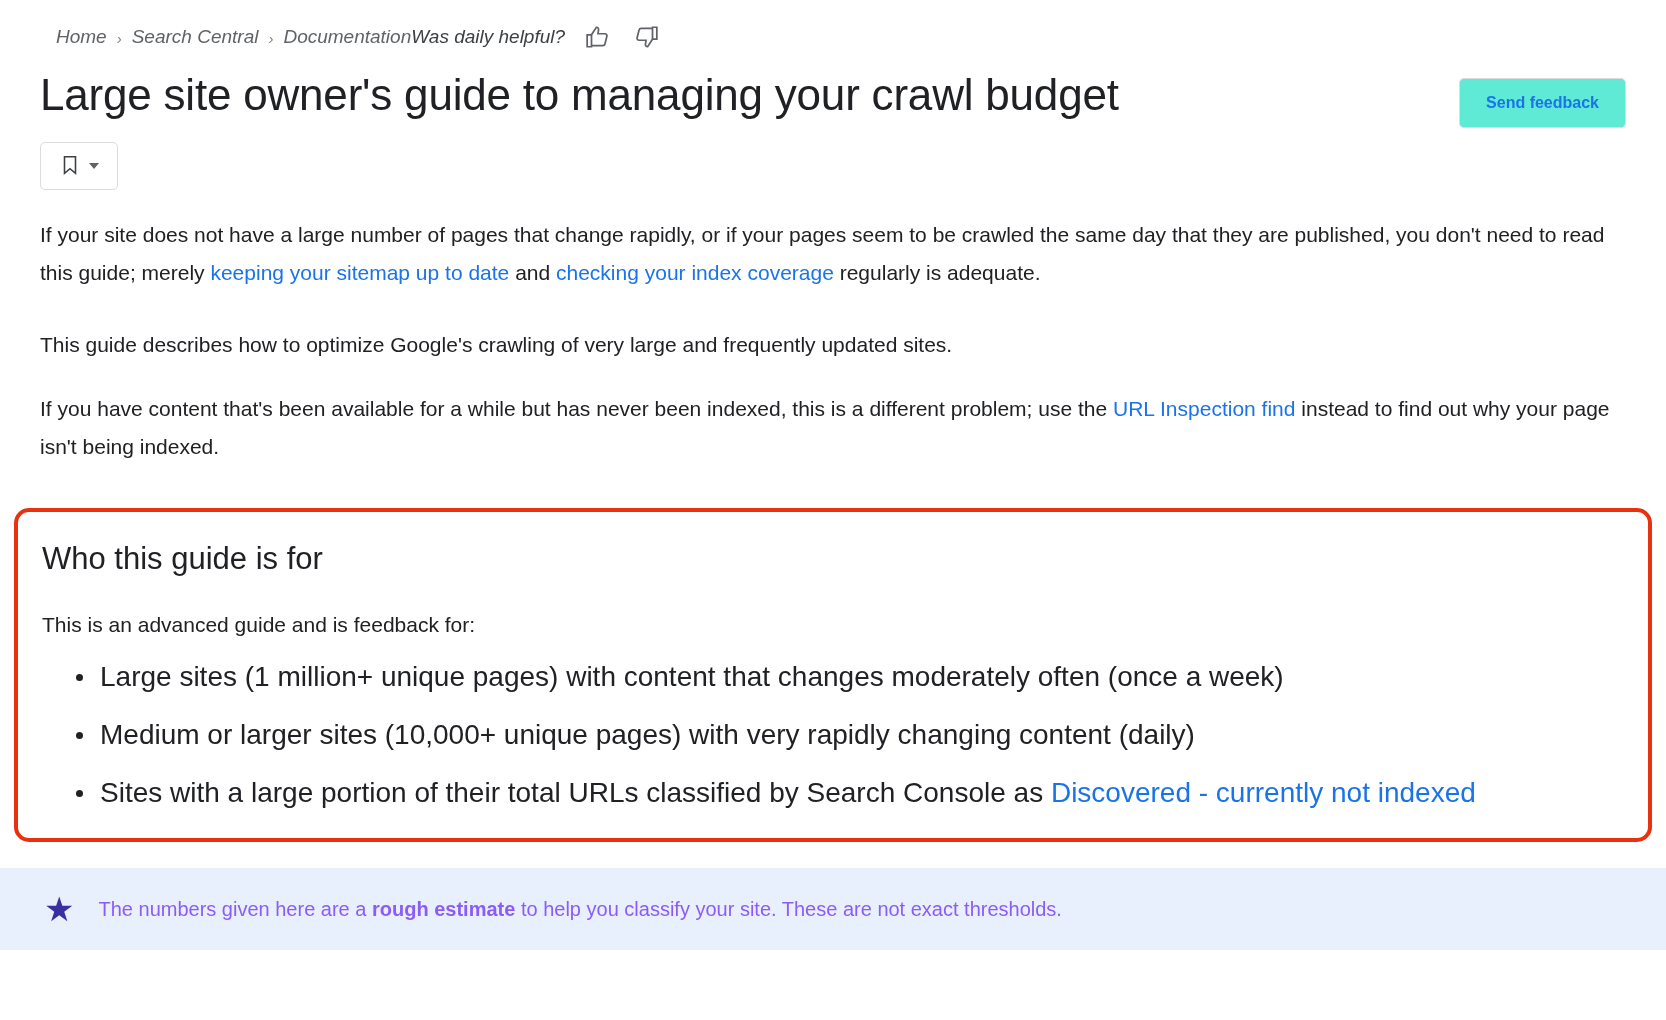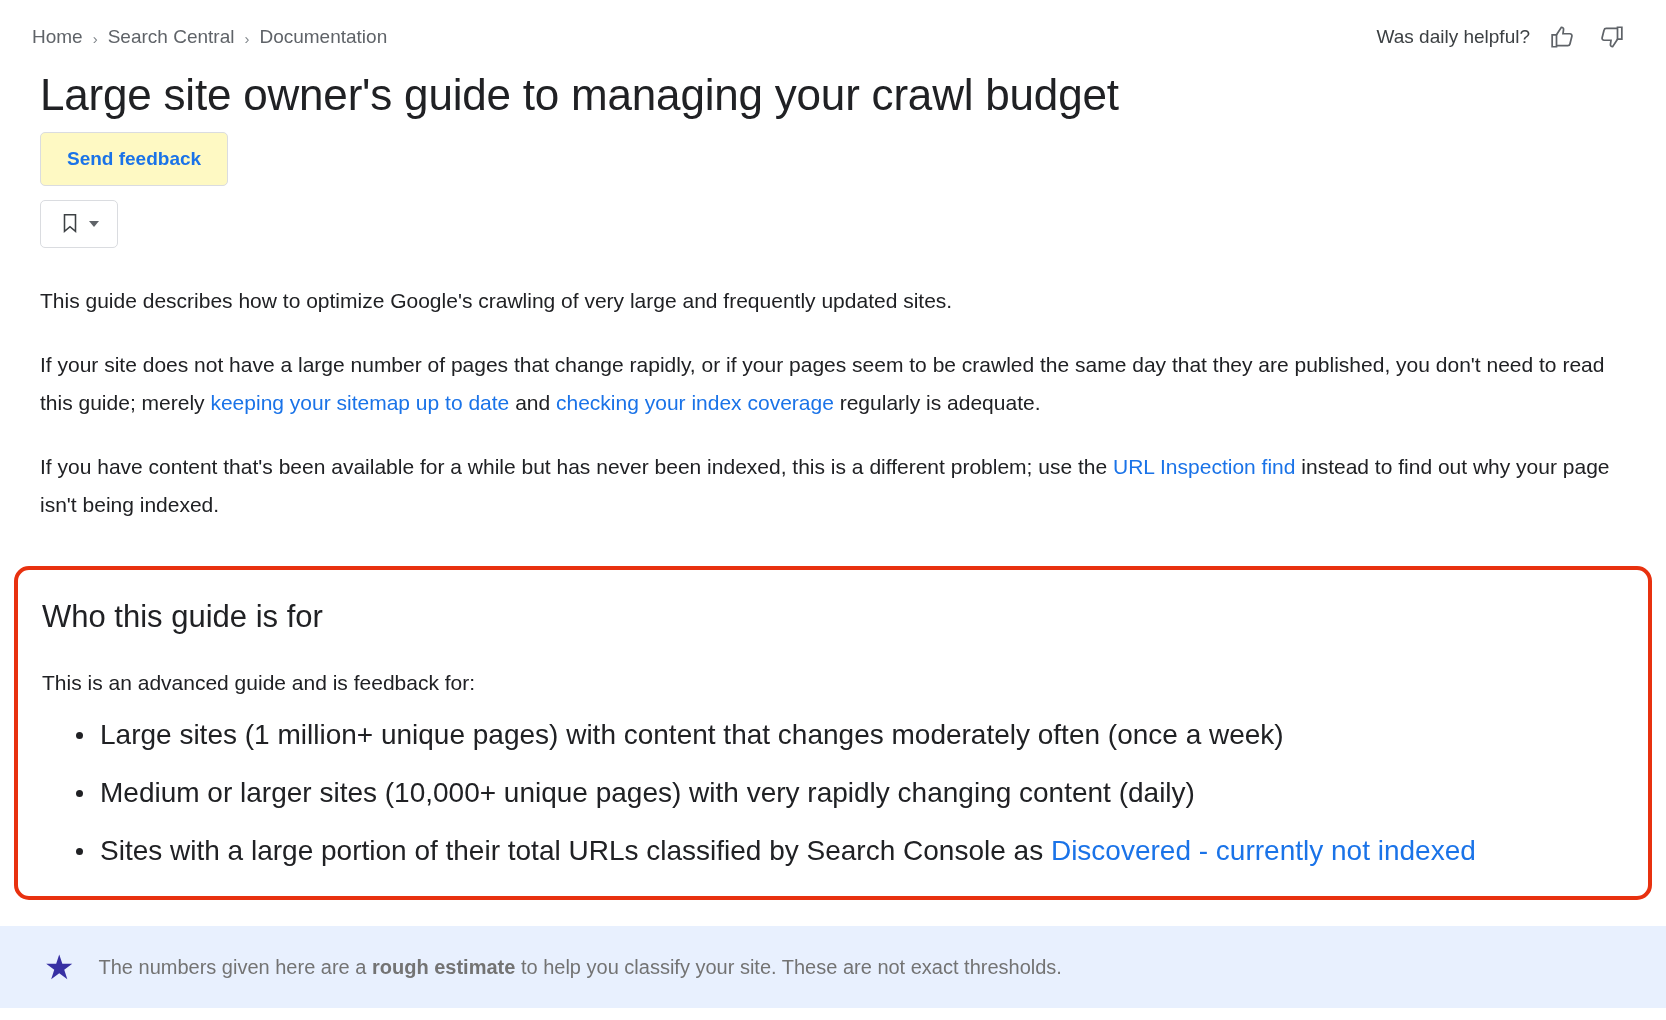--- a/index.html
+++ b/index.html
@@ -20,24 +20,25 @@
     position: relative;
     width: 1666px;
     height: 1020px;
     box-sizing: border-box;
   }
 
   
   .topbar {
     display: flex;
     align-items: center;
-    justify-content: space-between;
-    padding: 20px 40px 0 32px;
+    justify-content: flex-start;
+    padding: 20px 40px 0 56px;
     box-sizing: border-box;
     height: 54px;
+    font-style: italic;
   }
   .breadcrumb {
     display: flex;
     align-items: center;
     font-size: 19px;
     color: #5f6368;
     gap: 10px;
   }
   .breadcrumb .crumb {
     color: #5f6368;
@@ -72,37 +73,36 @@
   }
   .thumb svg { display: block; }
 
   
   .title-row {
     display: flex;
     align-items: flex-start;
     justify-content: space-between;
     padding: 14px 40px 0 40px;
     box-sizing: border-box;
-    flex-direction: column;
   }
   h1.page-title {
     font-size: 44px;
     line-height: 54px;
     font-weight: 400;
     margin: 0;
     color: #202124;
     letter-spacing: -0.2px;
   }
   .feedback-btn {
     margin-top: 10px;
     border: 1px solid #dadce0;
     border-radius: 5px;
-    background: #fef9c3;
+    background: #5eead4;
     color: #1a73e8;
-    font-size: 19px;
+    font-size: 16px;
     font-weight: 700;
     font-family: "Liberation Sans", sans-serif;
     padding: 15px 26px;
     cursor: pointer;
     white-space: nowrap;
   }
 
   
   .bookmark-row {
     padding: 14px 40px 0 40px;
@@ -198,21 +198,21 @@
   }
   .callout .star {
     color: #3730a3;
     font-size: 34px;
     line-height: 34px;
     flex: 0 0 auto;
   }
   .callout .text {
     font-size: 20px;
     line-height: 28px;
-    color: #737373;
+    color: #8b5cf6;
   }
   .callout .text b { font-weight: 700; }
 </style>
 </head>
 <body>
 
 <div class="page">
 
   <div class="topbar">
     <nav class="breadcrumb">
@@ -250,25 +250,25 @@
       <span>
         <svg width="22" height="26" viewBox="0 0 24 24" fill="none" stroke="#3c4043" stroke-width="1.7">
           <path d="M6 3h12v18l-6-5-6 5z"></path>
         </svg>
       </span>
       <span class="caret"></span>
     </button>
   </div>
 
   <div class="content">
-    <p class="body first">This guide describes how to optimize Google's crawling of very large and frequently updated sites.</p>
-
     <p class="body">
       <span>If your site does not have a large number of pages that change rapidly, or if your pages seem to be crawled the same day that they are published, you don't need to read this guide; merely </span><a class="inline-link">keeping your sitemap up to date</a><span> and </span><a class="inline-link">checking your index coverage</a><span> regularly is adequate.</span>
     </p>
+
+    <p class="body first">This guide describes how to optimize Google's crawling of very large and frequently updated sites.</p>
 
     <p class="body">
       <span>If you have content that's been available for a while but has never been indexed, this is a different problem; use the </span><a class="inline-link">URL Inspection find</a><span> instead to find out why your page isn't being indexed.</span>
     </p>
   </div>
 
   <div class="highlight-box">
     <h2 class="section-title">Who this guide is for</h2>
     <p class="body">This is an advanced guide and is feedback for:</p>
     <ul class="list">

